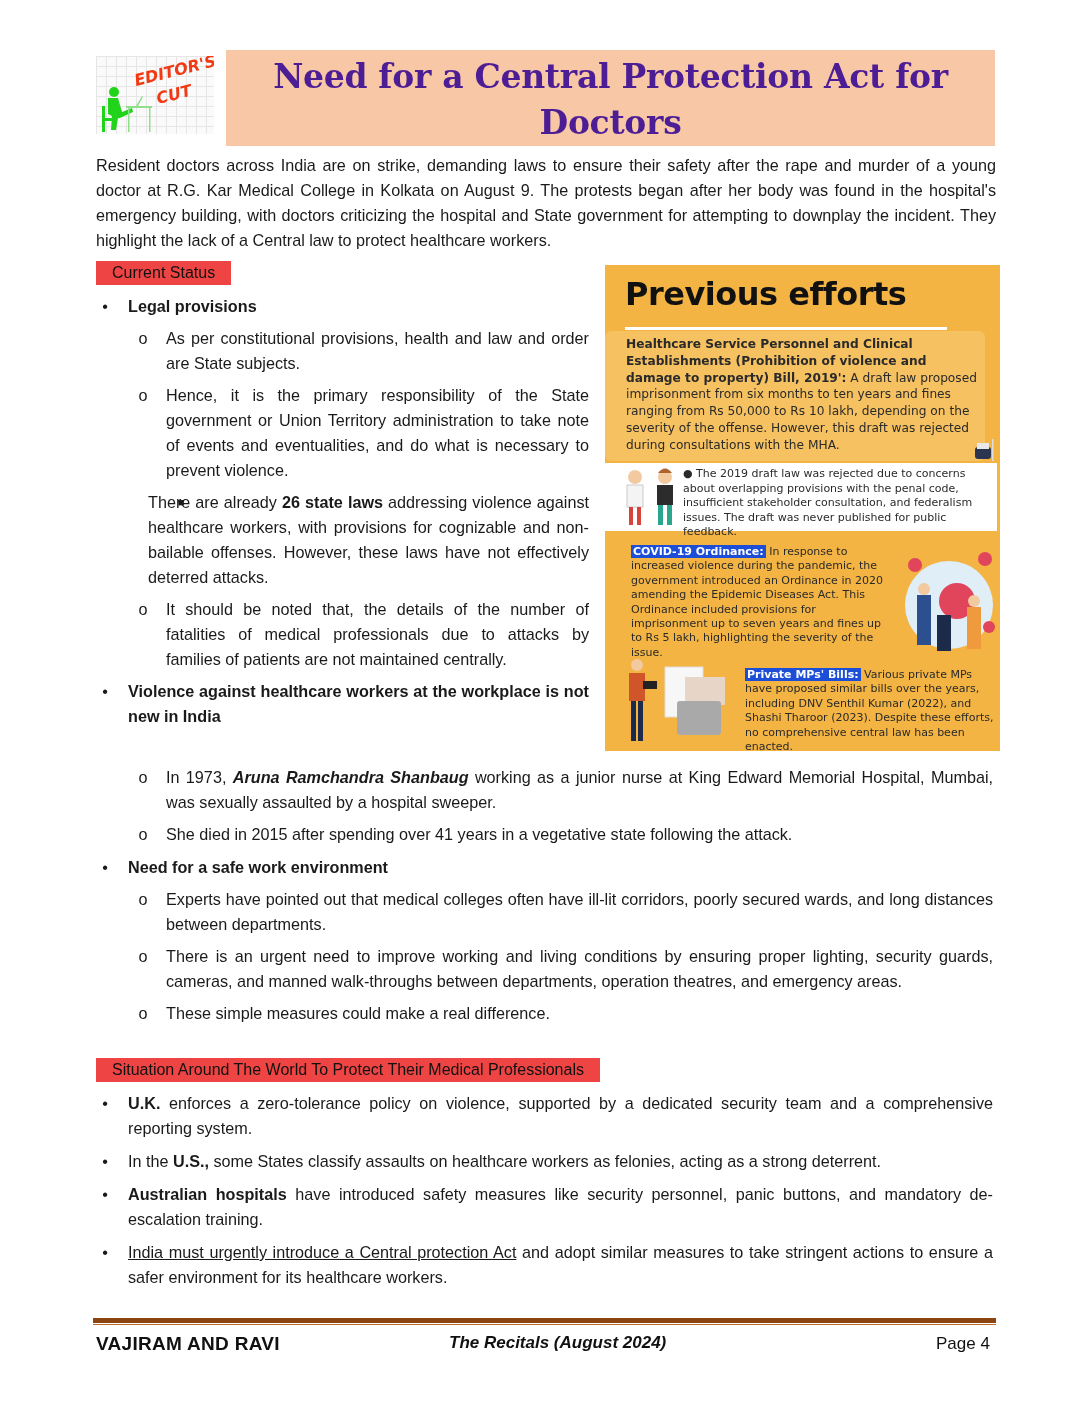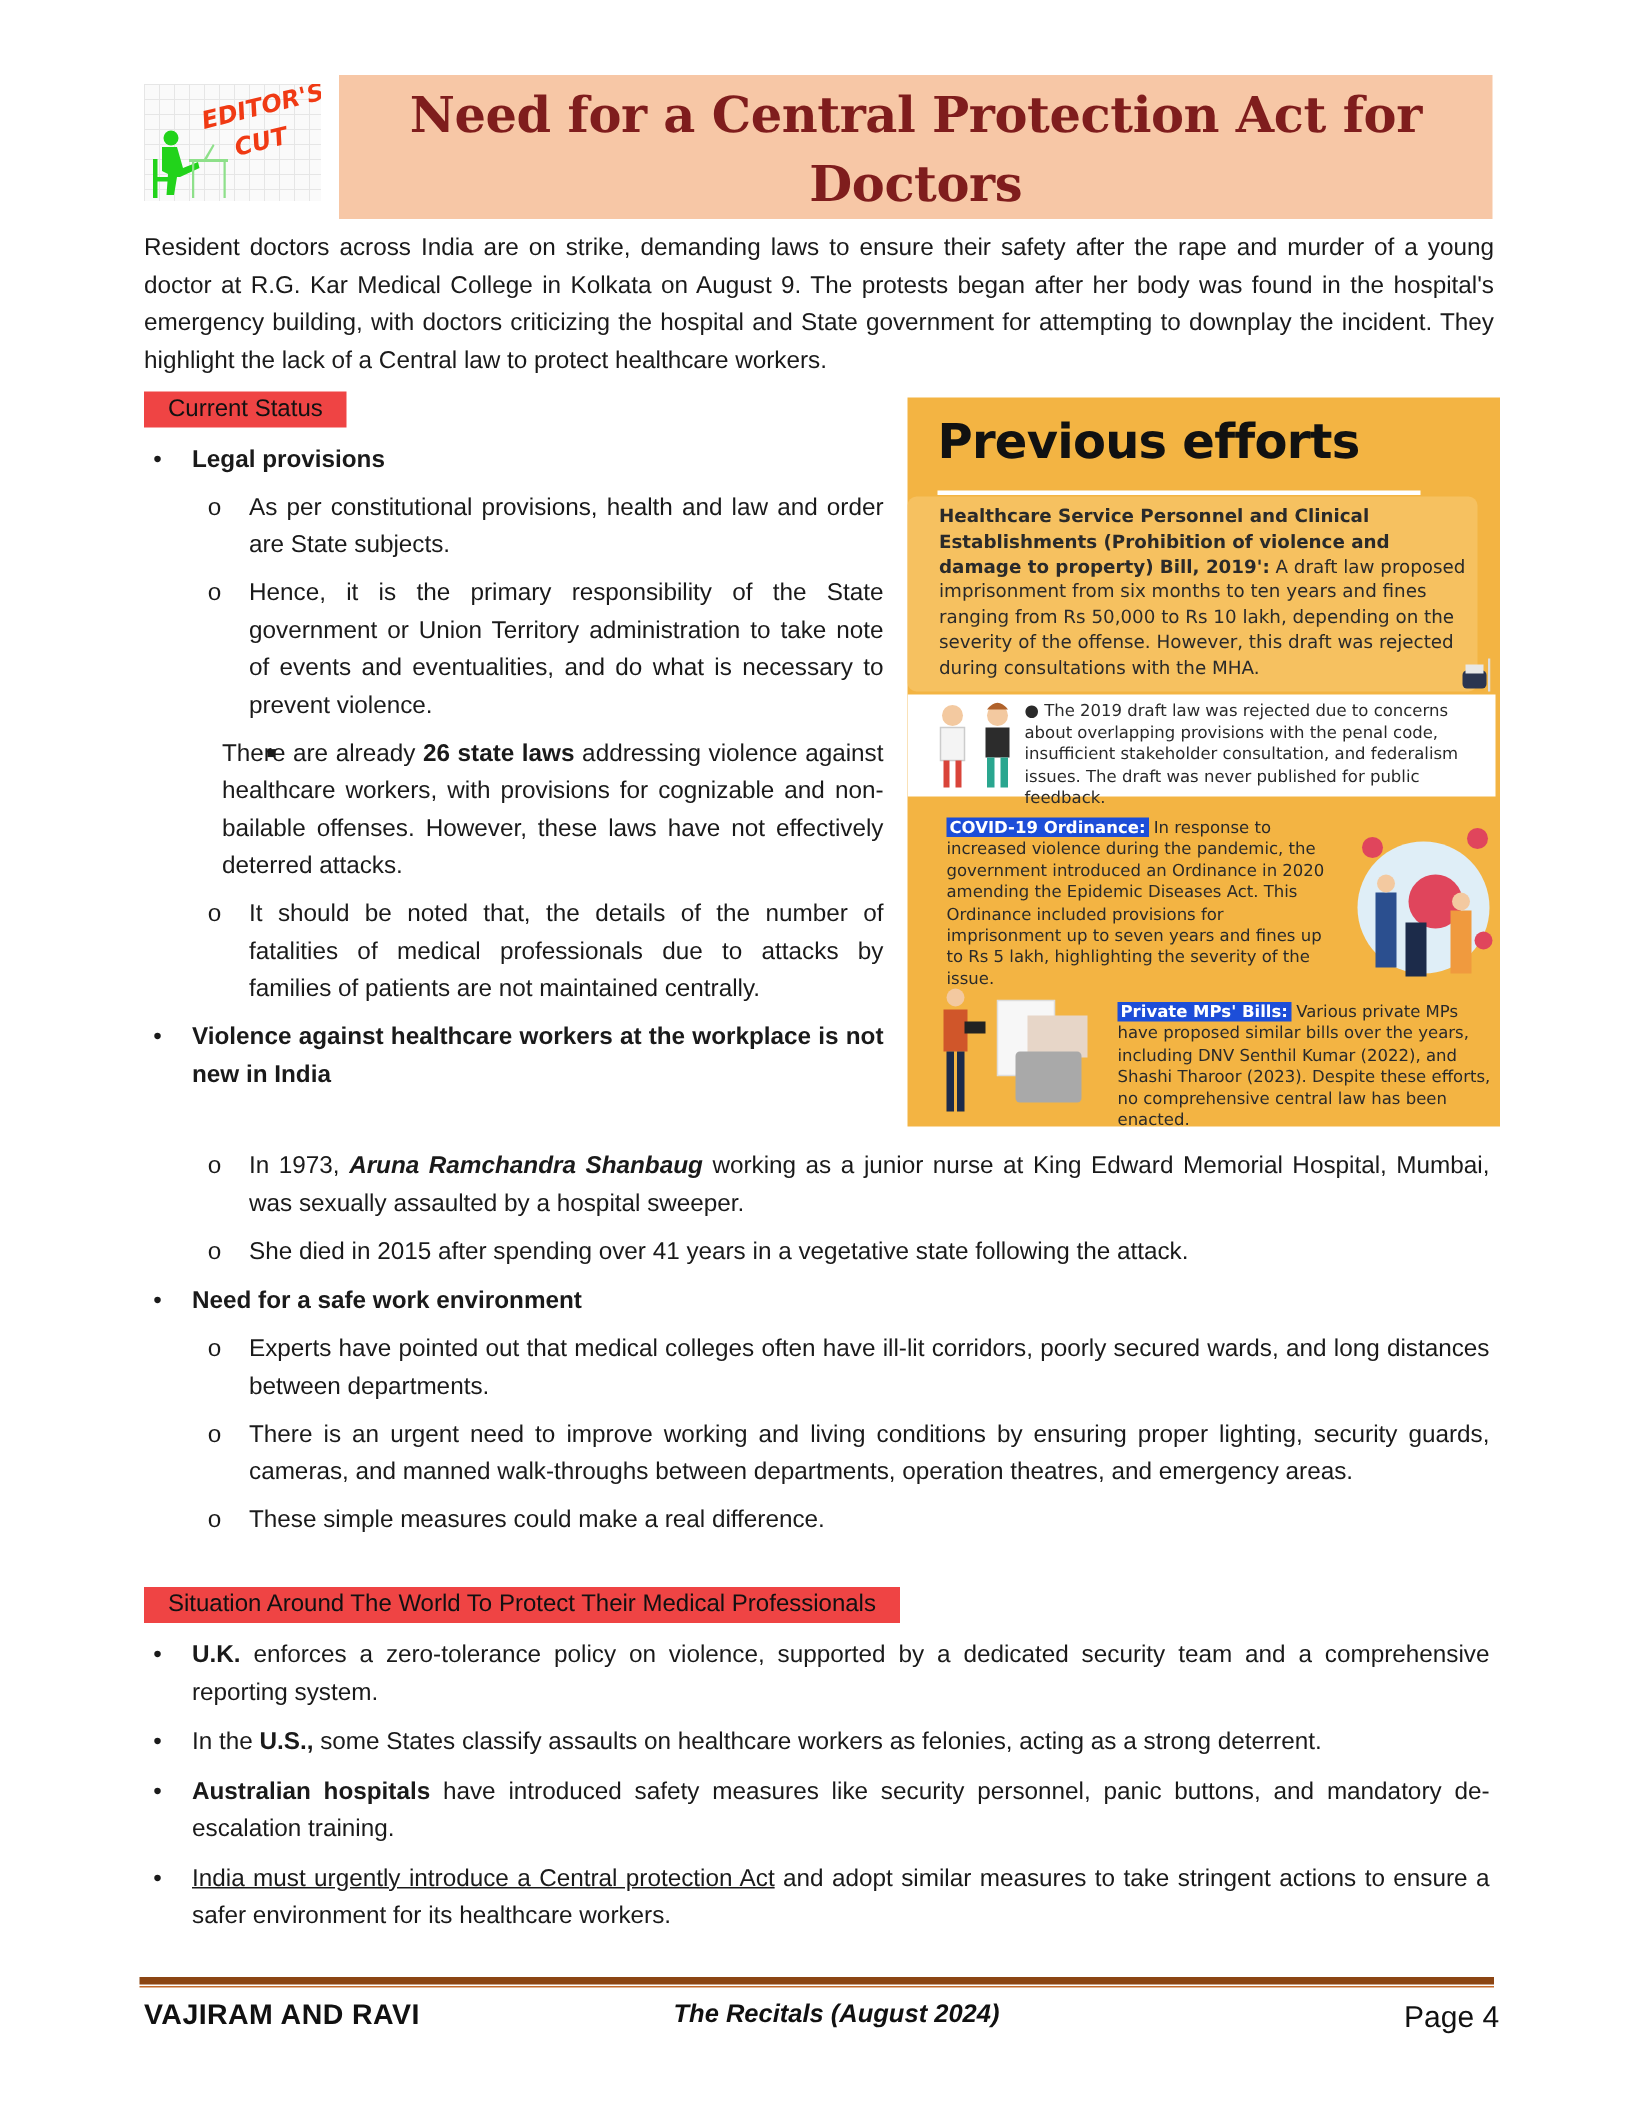--- a/index.html
+++ b/index.html
@@ -9,21 +9,21 @@
 
   
   .logo { position: absolute; left: 96px; top: 56px; width: 118px; height: 78px;
           background-color: #fafafa;
           background-image: linear-gradient(#e6e6e6 1px, transparent 1px), linear-gradient(90deg, #e6e6e6 1px, transparent 1px);
           background-size: 10px 10px; }
   .logo svg { position: absolute; left: 0; top: 0; }
   .title-box { position: absolute; left: 226px; top: 50px; width: 769px; height: 96px;
                background: #f7c7a6; text-align: center; }
   .title-box h1 { margin: 0; padding-top: 4px; font-family: "DejaVu Serif", serif; font-weight: bold;
-                  font-size: 33px; line-height: 46px; color: #7f1d1d; letter-spacing: -0.3px; }
+                  font-size: 33px; line-height: 46px; color: #4c1d95; letter-spacing: -0.3px; }
 
   .body-text { font-family: "Liberation Sans", sans-serif; font-size: 16.2px; line-height: 25px; color: #1a1a1a; }
   .intro { position: absolute; left: 96px; top: 153px; width: 900px; margin: 0; }
   .section-head { position: absolute; left: 96px; font-weight: normal; background: #ef4444;
                   padding: 0 16px; font-size: 16px; line-height: 24px; }
 
   .col { position: absolute; }
   .justify { text-align: justify; }
   .bullet-row { position: relative; }
   .b1 { position: absolute; left: 0; width: 18px; text-align: center; }
@@ -52,21 +52,21 @@
              font-size: 11px; line-height: 14.4px; color: #2a2a2a; }
   .tag { background: #1d4ed8; color: #fff; font-weight: bold; padding: 0 2px; }
 
   
   .footer-rule1 { position: absolute; left: 93px; top: 1318px; width: 903px; height: 5px; background: #8b4513; }
   .footer-rule2 { position: absolute; left: 93px; top: 1324px; width: 903px; height: 1px; background: #c46a2a; }
   .footer-left { position: absolute; left: 96px; top: 1333px; font-family: "Liberation Sans", sans-serif; font-weight: bold;
                  font-size: 19px; letter-spacing: 0.3px; }
   .footer-center { position: absolute; left: 449px; top: 1333px; font-family: "Liberation Sans", sans-serif; font-weight: bold;
                    font-style: italic; font-size: 17px; }
-  .footer-right { position: absolute; left: 936px; top: 1334px; font-family: "Liberation Sans", sans-serif; font-size: 20px; }
+  .footer-right { position: absolute; left: 936px; top: 1334px; font-family: "Liberation Sans", sans-serif; font-size: 17px; }
 </style>
 </head>
 <body>
 
 <div class="page">
 
   <div class="logo">
     <svg width="118" height="78" viewBox="0 0 118 78">
 
       <circle cx="18" cy="36" r="5" fill="#22d31b"></circle>

